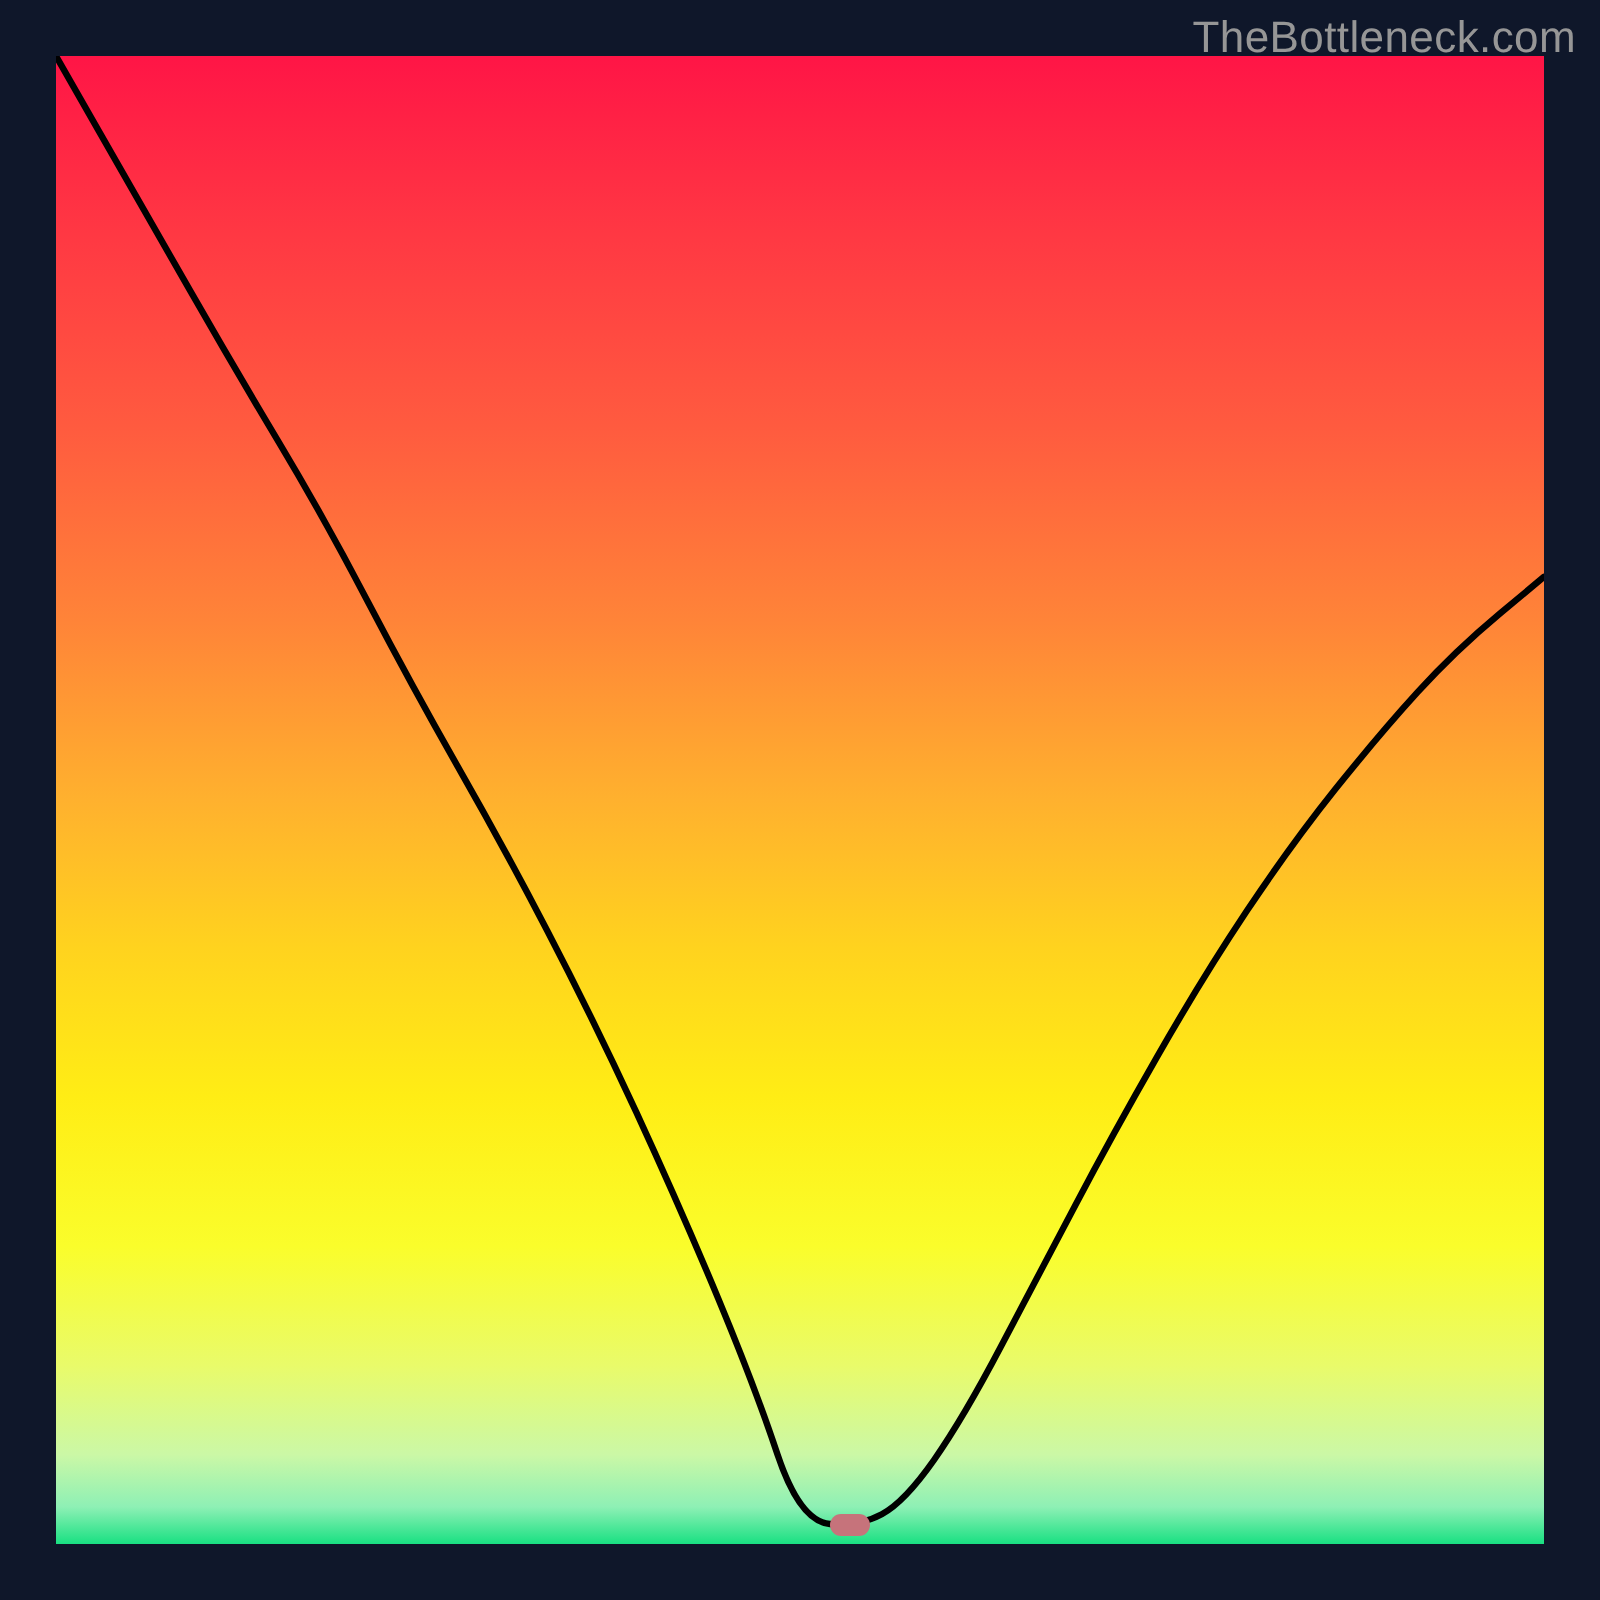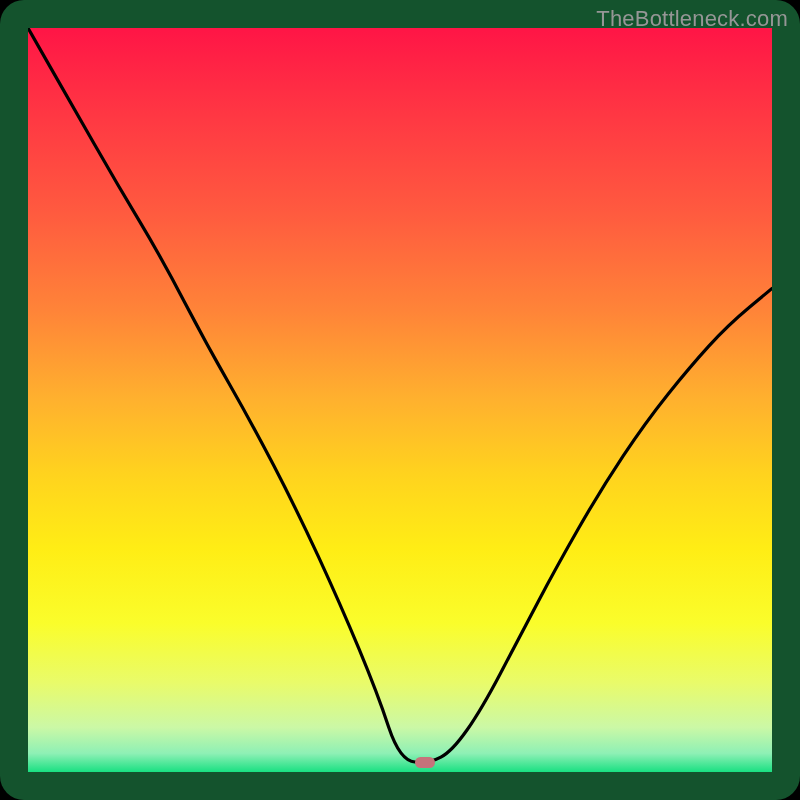--- a/index.html
+++ b/index.html
@@ -7,22 +7,21 @@
     padding: 0;
     width: 800px;
     height: 800px;
     background: #000;
     overflow: hidden;
   }
   .frame {
     position: relative;
     width: 800px;
     height: 800px;
-    background: #14532d;
-    border-radius: 24px;
+    background: #0f172a;
   }
   .watermark {
     position: absolute;
     top: 6px;
     right: 12px;
     color: #969696;
     font-family: Arial, Helvetica, sans-serif;
     font-size: 22px;
     font-weight: 400;
     letter-spacing: 0.2px;

